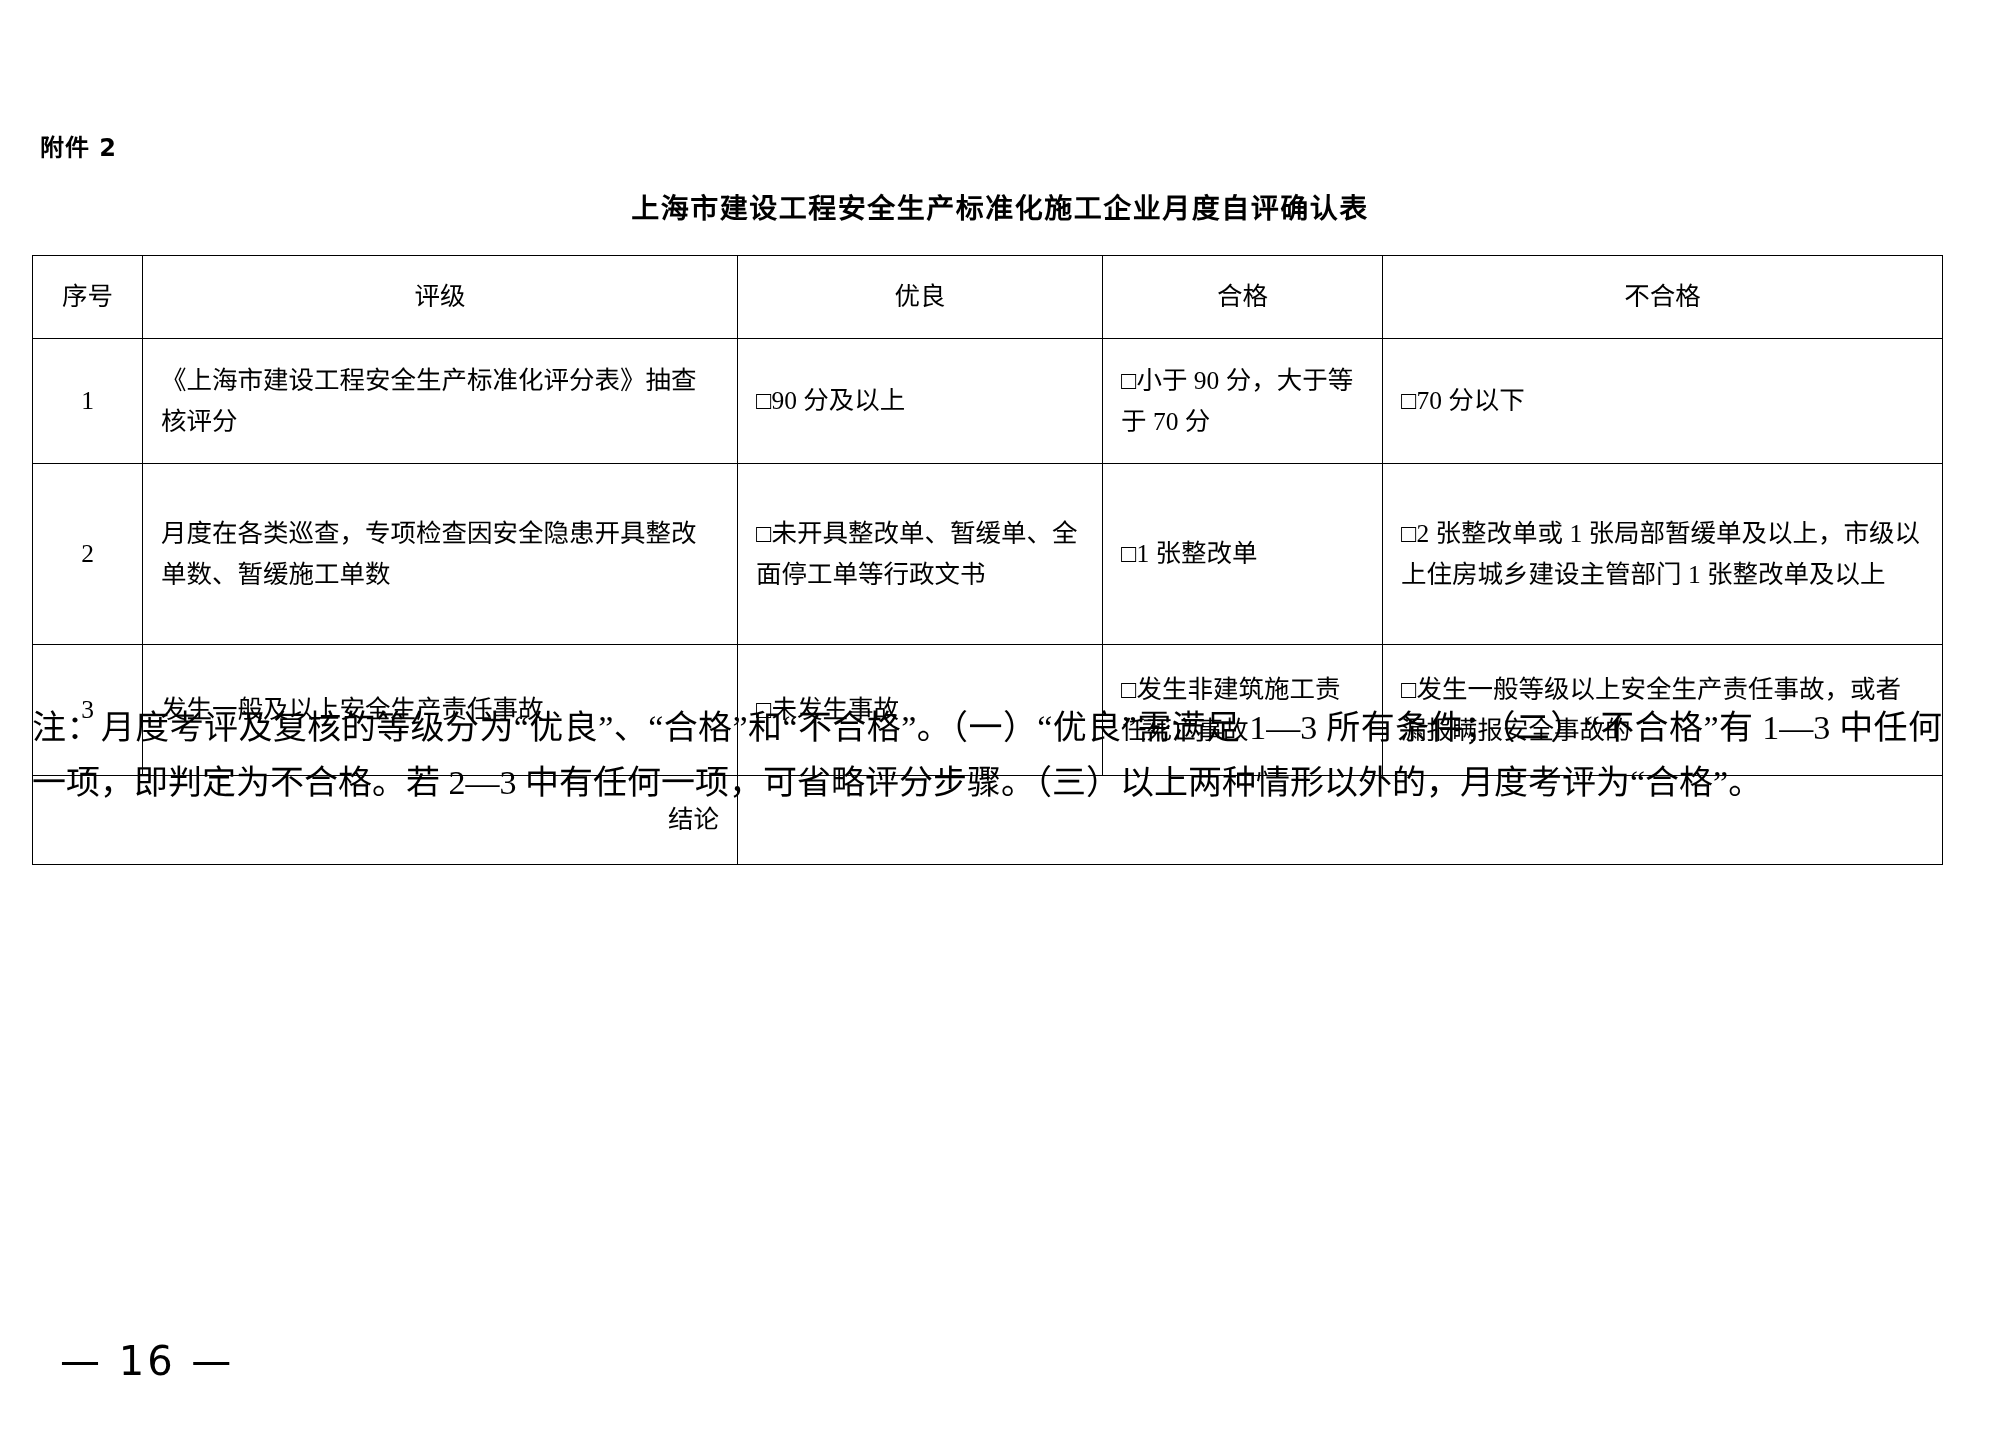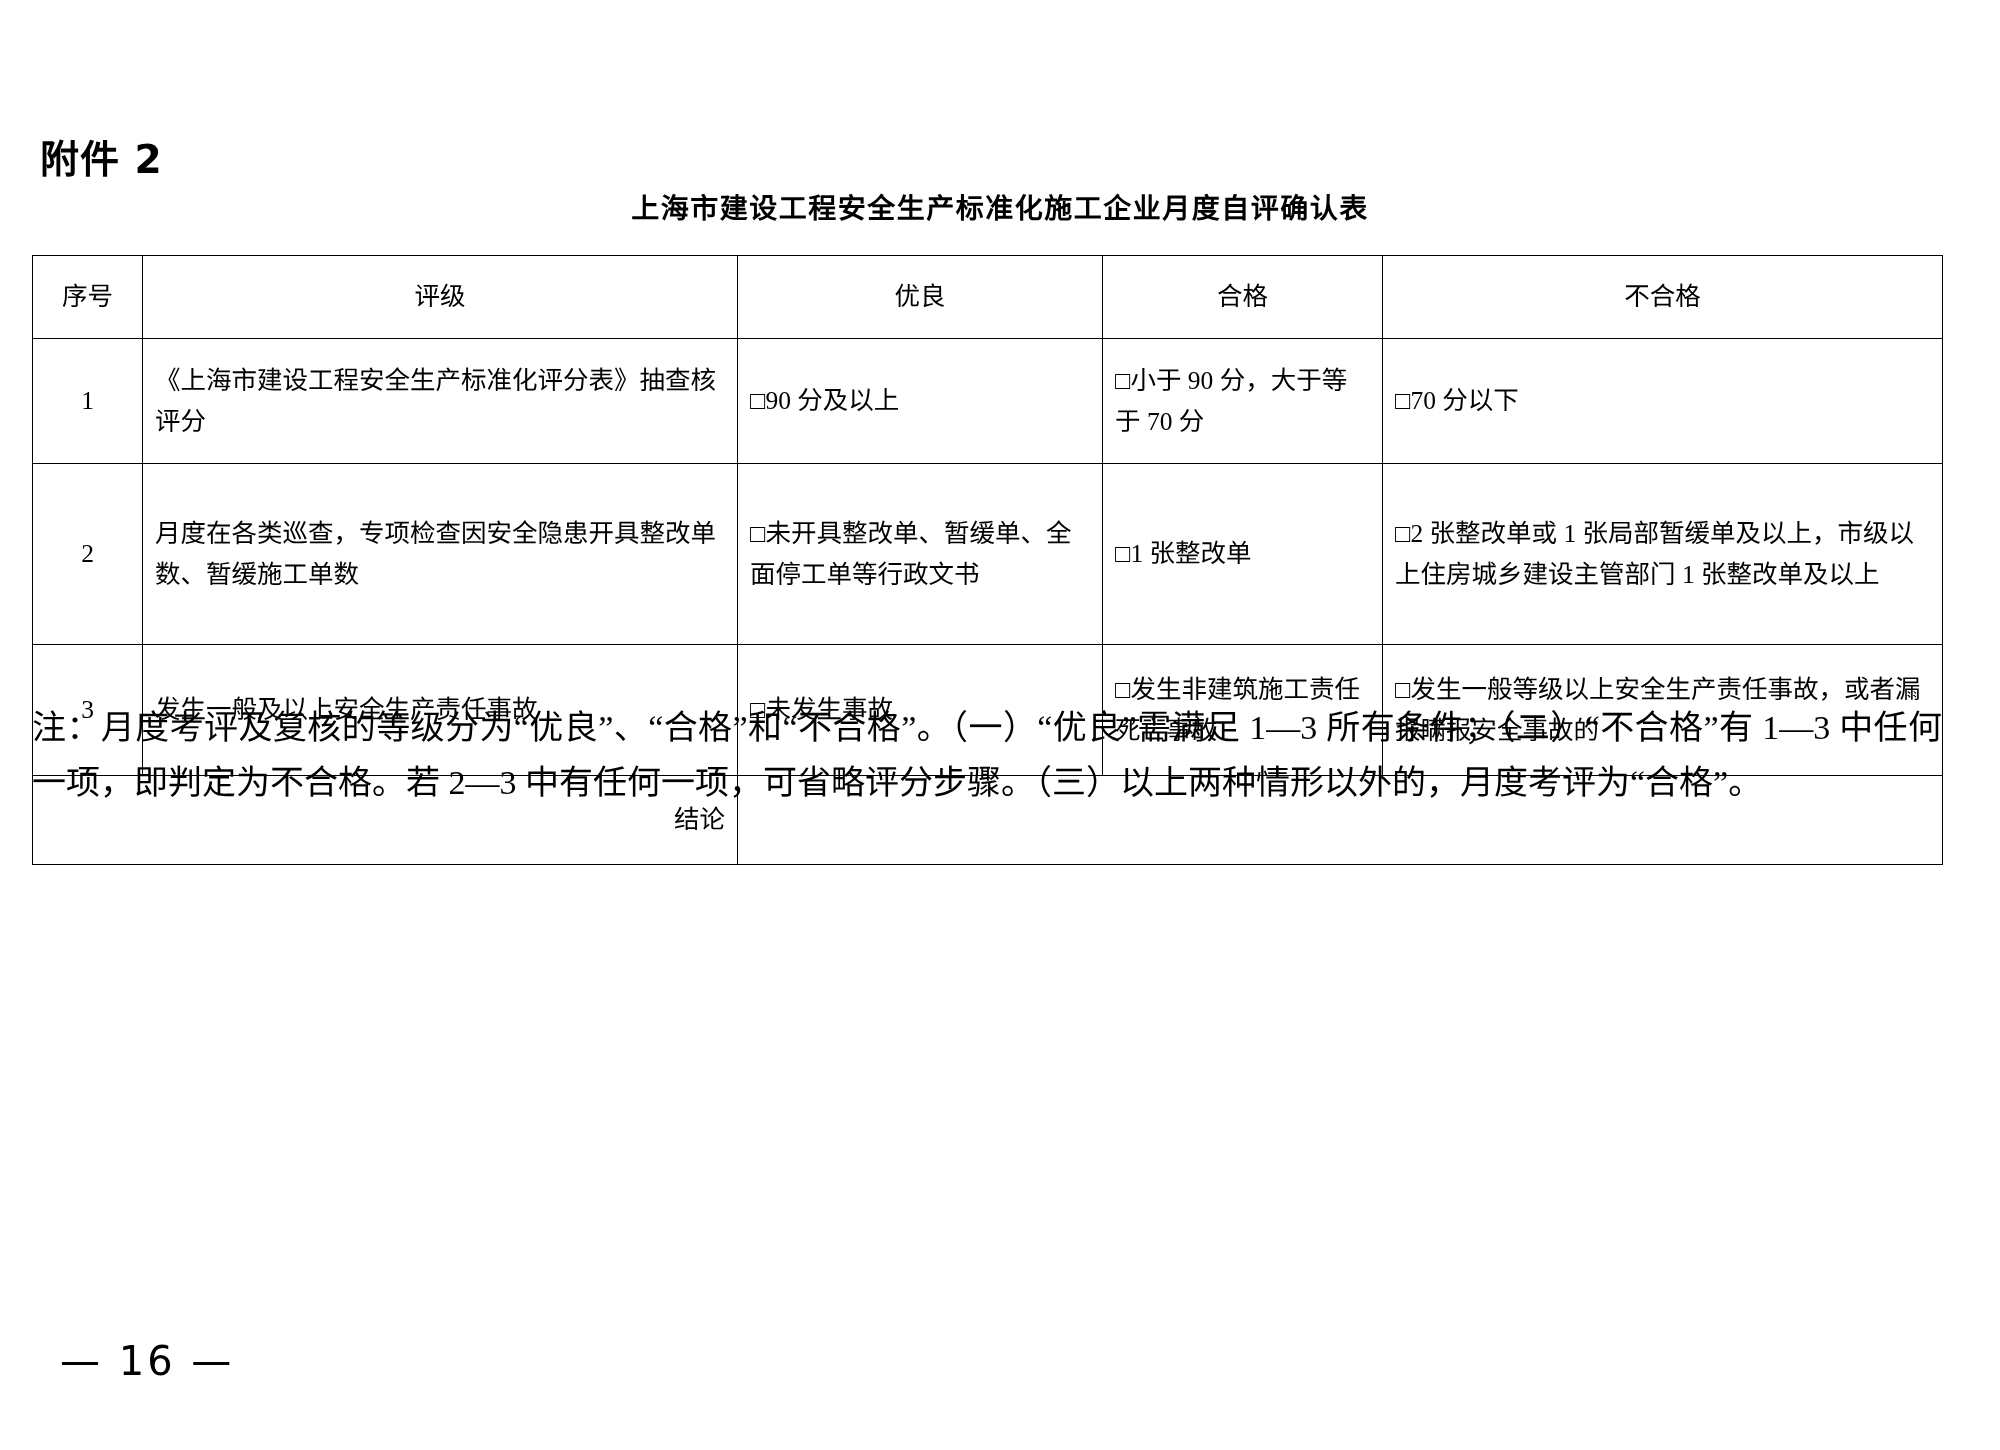--- a/index.html
+++ b/index.html
@@ -20,21 +20,21 @@
     left: 0;
     top: 0;
     width: 2000px;
     height: 1450px;
   }
   .attachment-label {
     position: absolute;
     left: 40px;
     top: 128px;
     font-family: "DejaVu Sans", "Liberation Sans", sans-serif;
-    font-size: 39px;
+    font-size: 24px;
     font-weight: bold;
     letter-spacing: 1px;
   }
   .doc-title {
     position: absolute;
     left: 0;
     top: 186px;
     width: 2000px;
     text-align: center;
     font-family: "DejaVu Serif", "Liberation Serif", serif;
@@ -47,21 +47,21 @@
     left: 32px;
     top: 255px;
     width: 1910px;
     border-collapse: collapse;
     table-layout: fixed;
   }
   table.main-table td, table.main-table th {
     border: 1.6px solid #000000;
     font-size: 25.5px;
     line-height: 1.62;
-    padding: 10px 12px;
+    padding: 10px 18px;
     vertical-align: middle;
     font-weight: normal;
   }
   .col-no    { width: 110px; }
   .col-item  { width: 595px; }
   .col-good  { width: 365px; }
   .col-pass  { width: 280px; }
   .col-fail  { width: 560px; }
 
   thead td {

